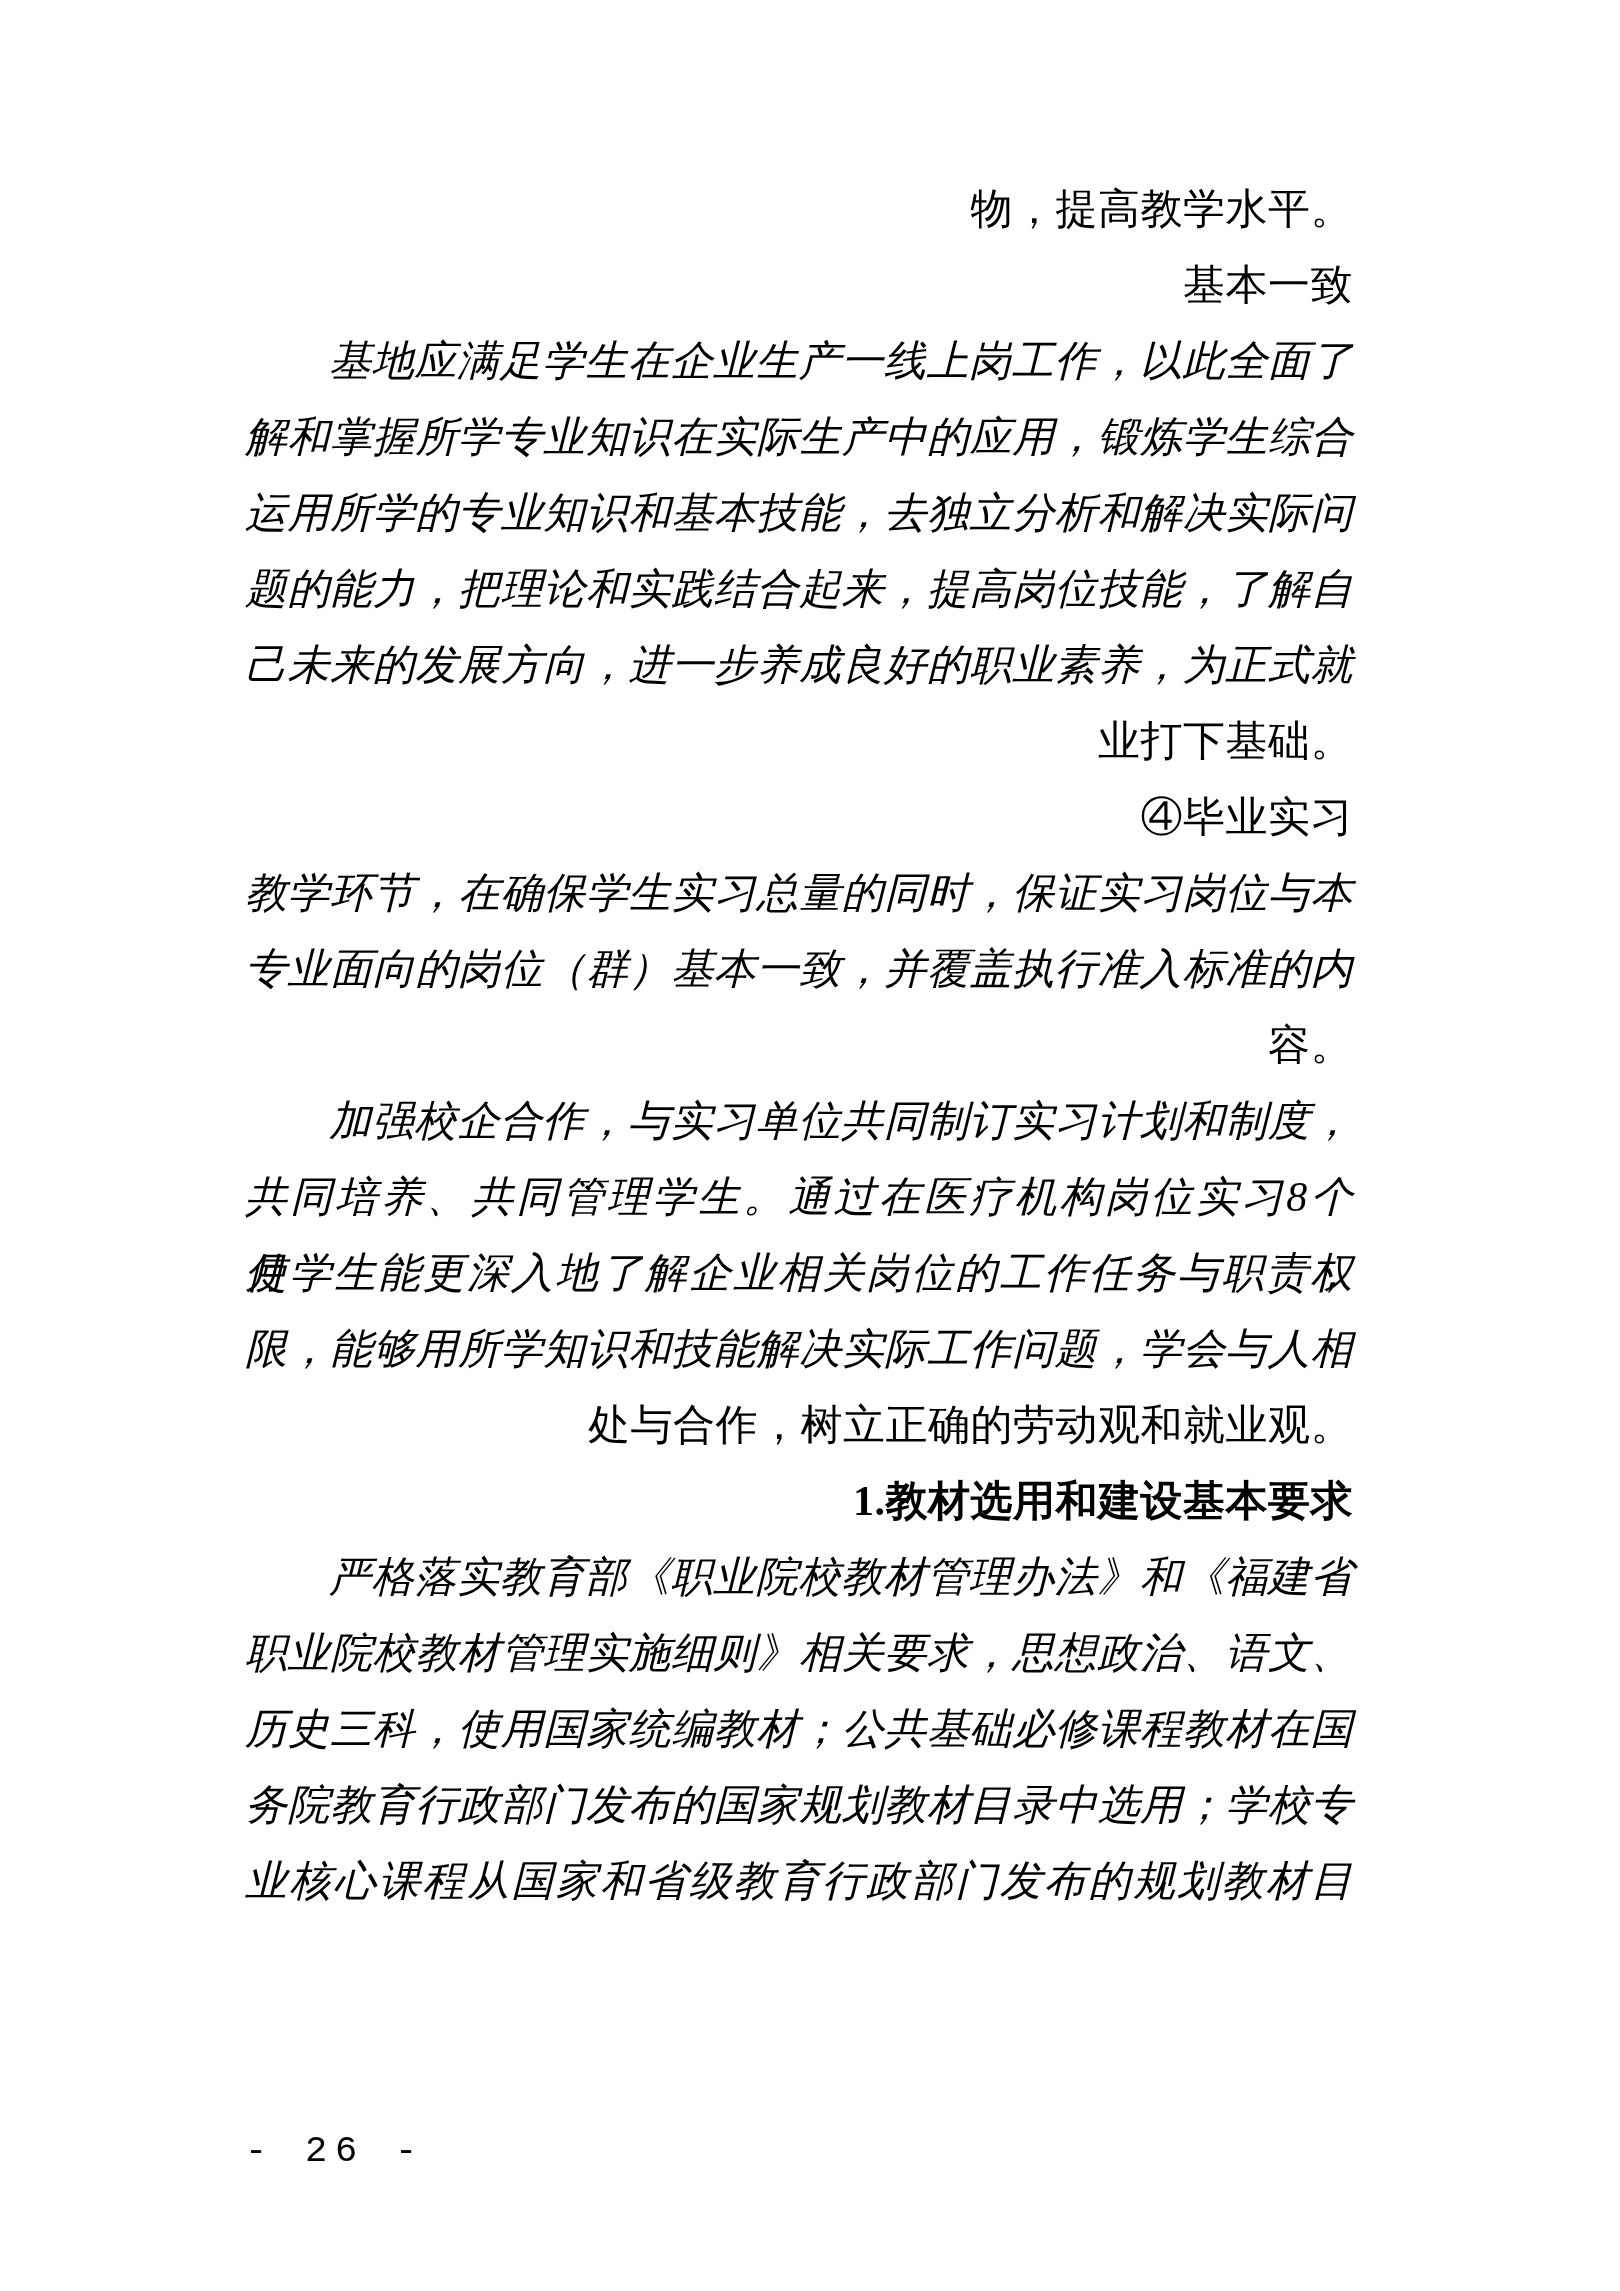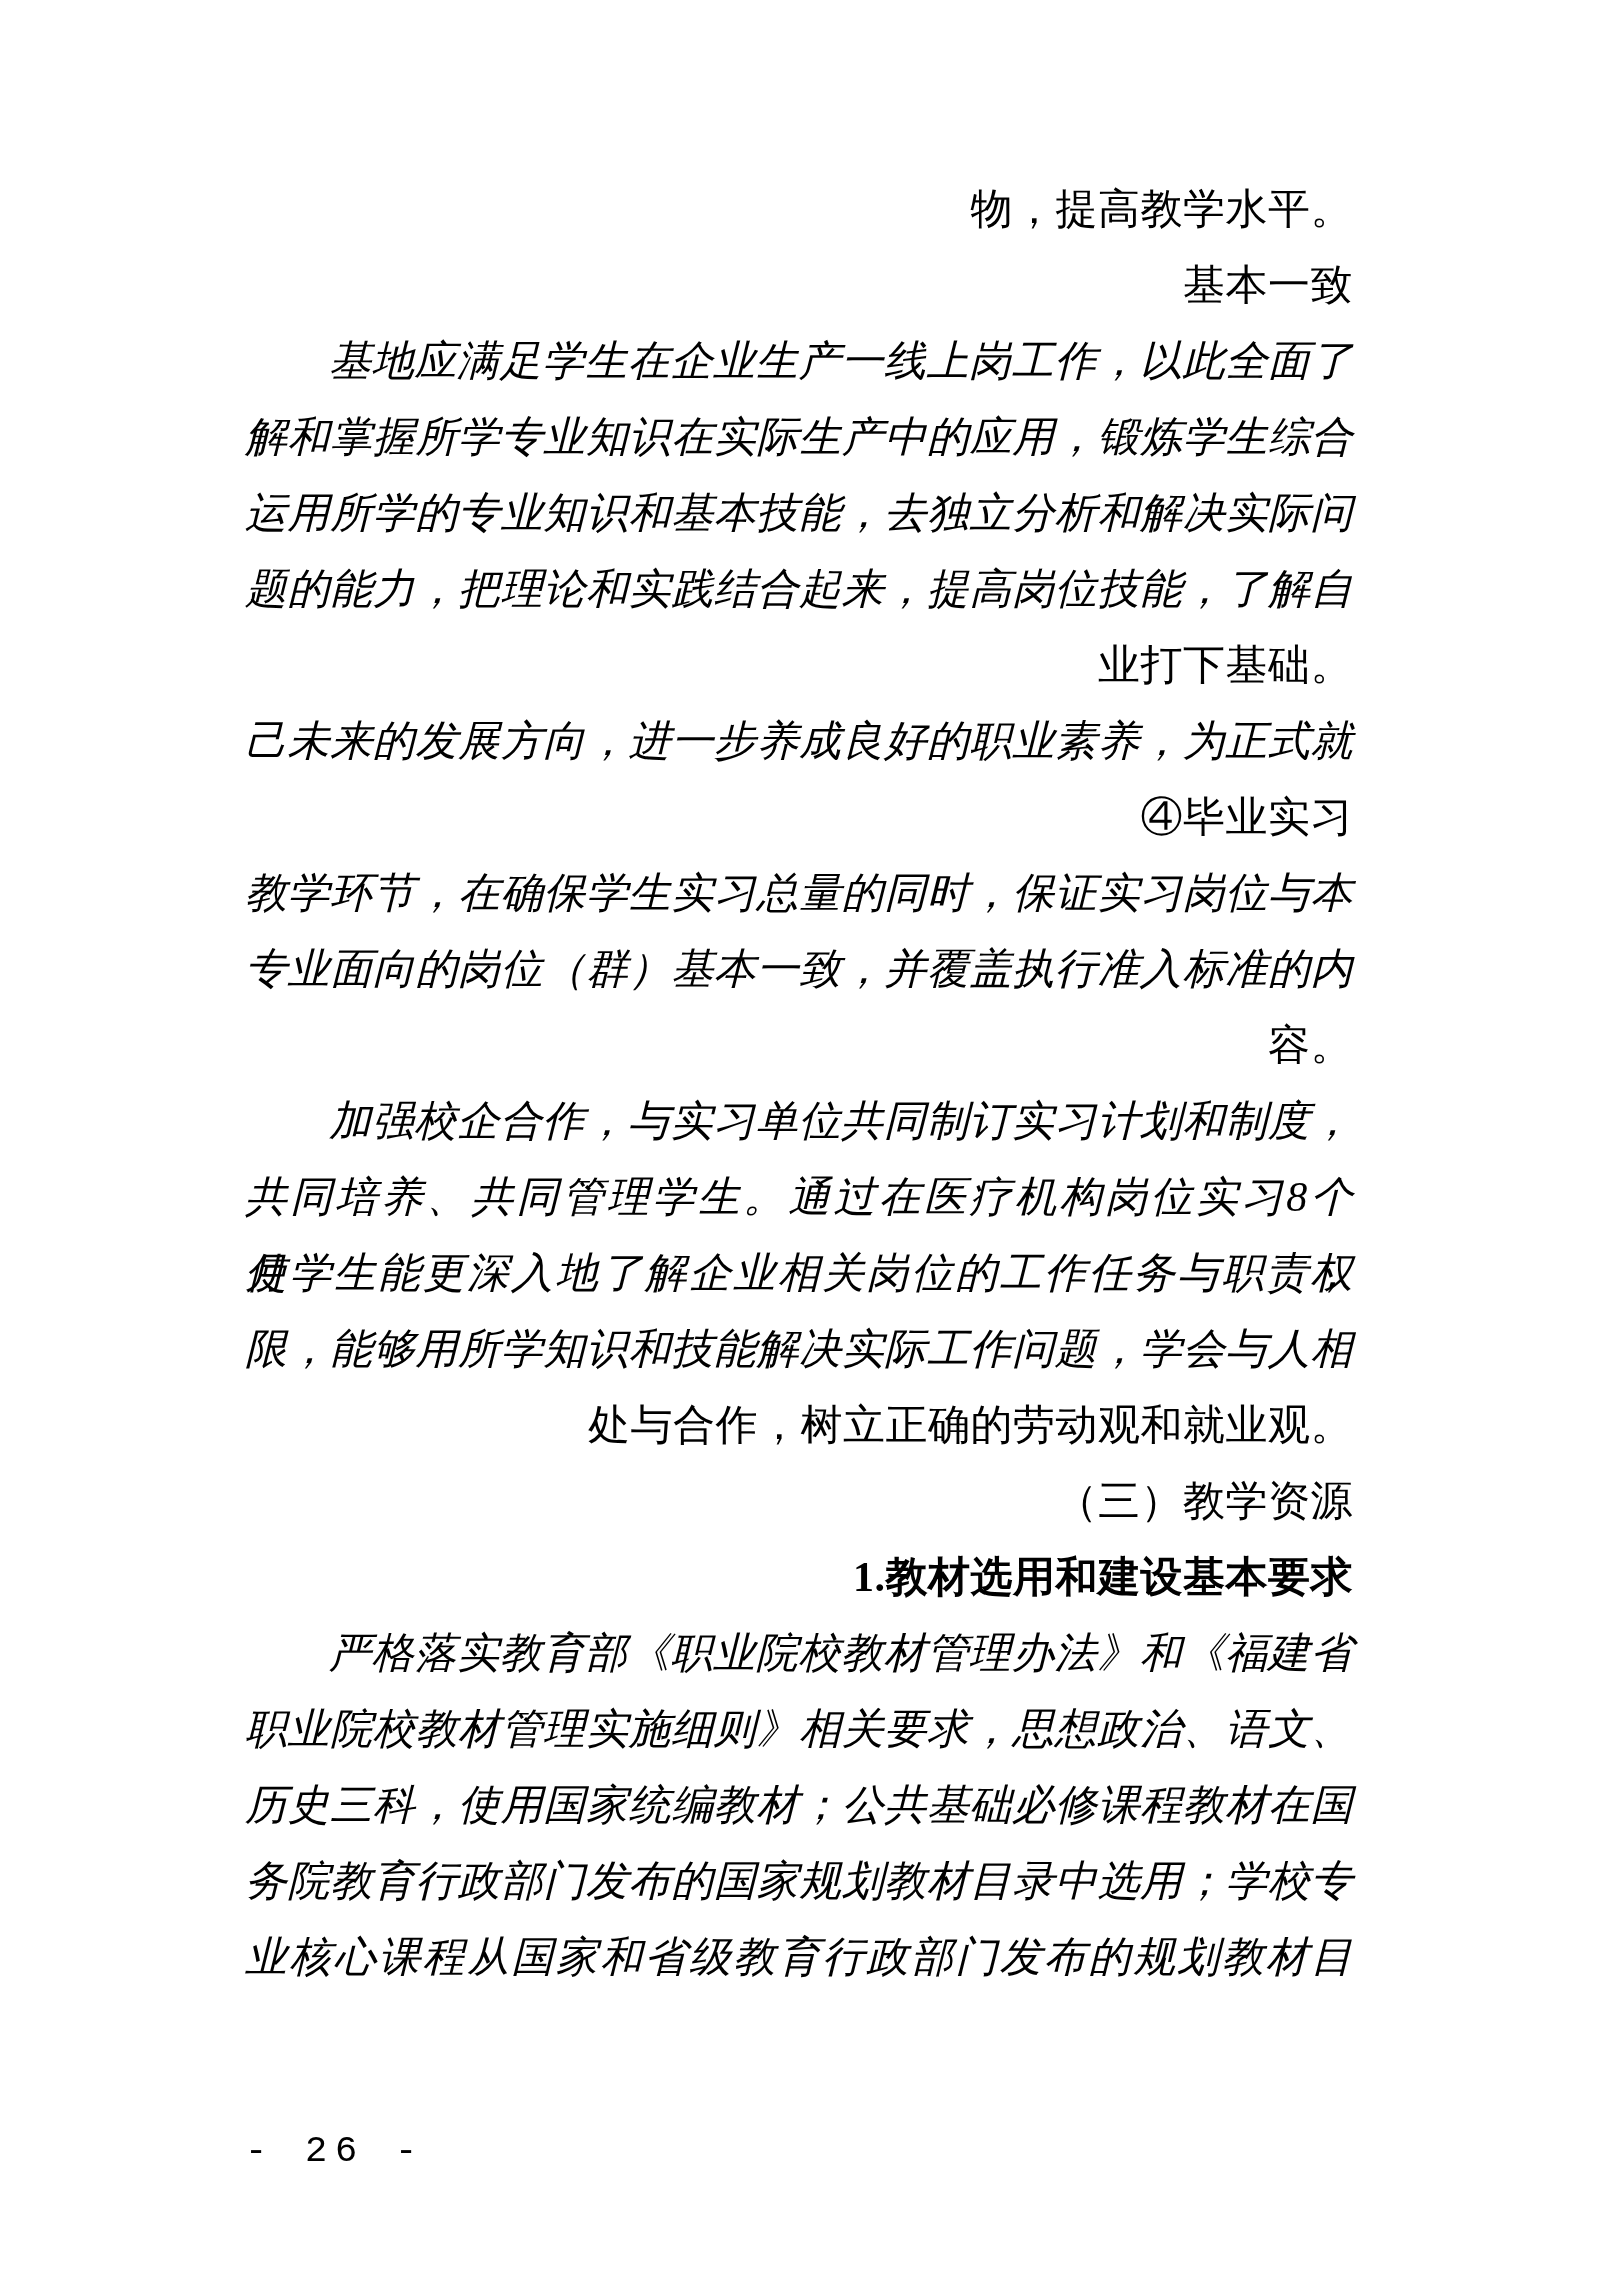--- a/index.html
+++ b/index.html
@@ -65,32 +65,31 @@
 <body>
 
 <div class="page">
   <div class="text-block" id="text-block">
       <div class="line">物，提高教学水平。</div>
       <div class="line indent">基本一致</div>
       <div class="line justify indent">基地应满足学生在企业生产一线上岗工作，以此全面了</div>
       <div class="line justify">解和掌握所学专业知识在实际生产中的应用，锻炼学生综合</div>
       <div class="line justify">运用所学的专业知识和基本技能，去独立分析和解决实际问</div>
       <div class="line justify">题的能力，把理论和实践结合起来，提高岗位技能，了解自</div>
+      <div class="line justify">己未来的发展方向，进一步养成良好的职业素养，为正式就</div>
       <div class="line">业打下基础。</div>
-      <div class="line justify">己未来的发展方向，进一步养成良好的职业素养，为正式就</div>
       <div class="line indent">④毕业实习</div>
       <div class="line justify">教学环节，在确保学生实习总量的同时，保证实习岗位与本</div>
       <div class="line justify">专业面向的岗位（群）基本一致，并覆盖执行准入标准的内</div>
       <div class="line">容。</div>
       <div class="line justify indent">加强校企合作，与实习单位共同制订实习计划和制度，</div>
       <div class="line justify">共同培养、共同管理学生。通过在医疗机构岗位实习8个月，</div>
       <div class="line justify">使学生能更深入地了解企业相关岗位的工作任务与职责权</div>
       <div class="line justify">限，能够用所学知识和技能解决实际工作问题，学会与人相</div>
       <div class="line">处与合作，树立正确的劳动观和就业观。</div>
-      <div class="line indent">（三）教学资源</div>
       <div class="line indent bold">1.教材选用和建设基本要求</div>
       <div class="line justify indent">严格落实教育部《职业院校教材管理办法》和《福建省</div>
       <div class="line justify">职业院校教材管理实施细则》相关要求，思想政治、语文、</div>
       <div class="line justify">历史三科，使用国家统编教材；公共基础必修课程教材在国</div>
       <div class="line justify">务院教育行政部门发布的国家规划教材目录中选用；学校专</div>
       <div class="line justify">业核心课程从国家和省级教育行政部门发布的规划教材目</div>
     </div>
   <div class="page-footer">- 26 -</div>
 </div>
 

